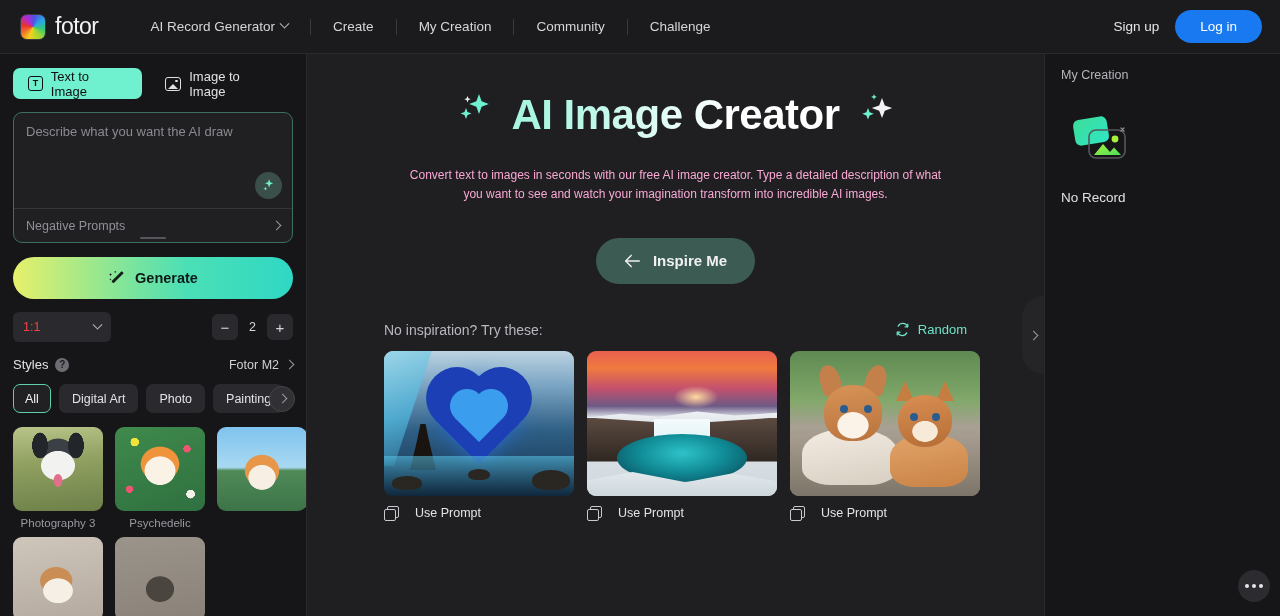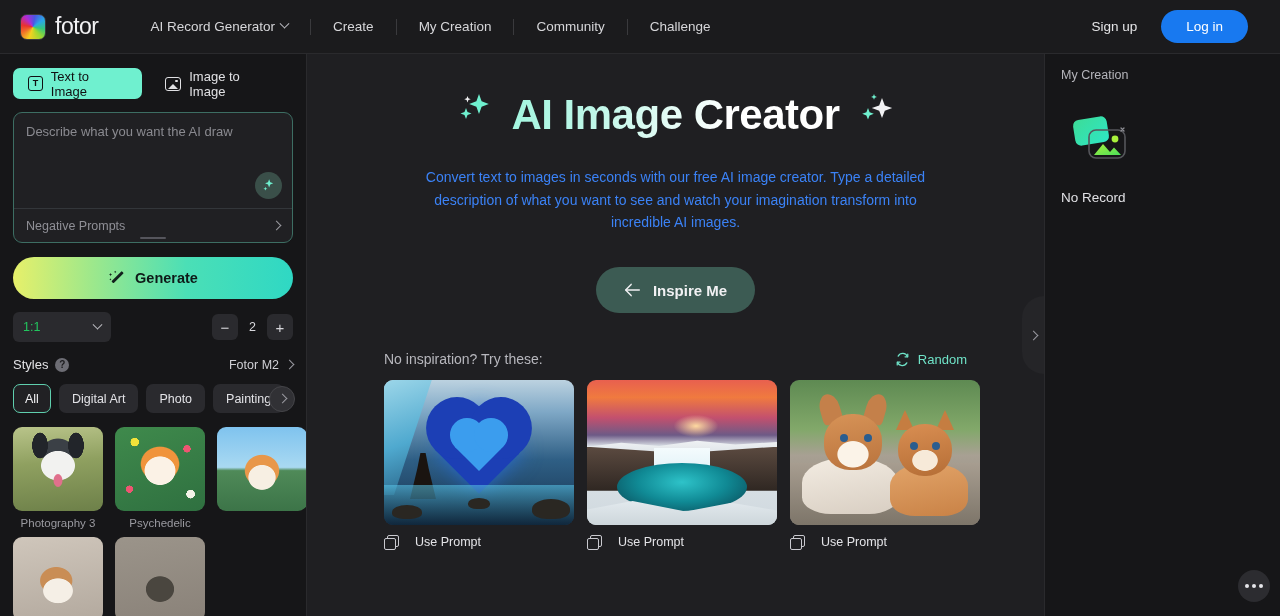--- a/index.html
+++ b/index.html
@@ -39,21 +39,21 @@
     display: flex; align-items: center; gap: 6px; cursor: pointer;
     height: 30px;
   }
   .nav-sep { width: 1px; height: 16px; background: #3a3a3d; }
   .chev-dn {
     display: inline-block; width: 7px; height: 7px;
     border-right: 1.6px solid #bdbdc2; border-bottom: 1.6px solid #bdbdc2;
     transform: rotate(45deg) translate(-2px,-2px);
   }
   .nav-right {
-    position: absolute; right: 32px; display: flex; align-items: center; gap: 24px;
+    position: absolute; right: 18px; display: flex; align-items: center; gap: 16px;
   }
   .signup { font-size: 13.5px; color: #e4e4e6; cursor: pointer; }
   .login {
     background: #1879f0; color: #fff; border: none;
     border-radius: 18px; padding: 9px 25px; font-size: 13.5px;
     font-family: inherit; cursor: pointer;
   }
 
   
   .body-row { display: flex; height: 562px; }
@@ -128,21 +128,21 @@
     justify-content: center; gap: 9px;
   }
   .wand svg { width: 18px; height: 18px; display: block; }
 
   .ratio-row {
     margin-top: 13px; display: flex; align-items: center;
     justify-content: space-between;
   }
   .ratio-sel {
     width: 98px; height: 30px; background: #2a2a2e; border: none;
-    border-radius: 6px; color: #22c55e; font-size: 12.5px;
+    border-radius: 6px; color: #ef4444; font-size: 12.5px;
     font-family: inherit; padding: 0 10px; display: flex;
     align-items: center; justify-content: space-between; cursor: pointer;
   }
   .count-group { display: flex; align-items: center; gap: 10px; }
   .cbtn {
     width: 26px; height: 26px; border-radius: 6px; background: #2a2a2e;
     border: none; color: #d6d6da; font-size: 15px; line-height: 1;
     font-family: inherit; cursor: pointer; display: flex;
     align-items: center; justify-content: center;
   }
@@ -252,22 +252,22 @@
   }
   .hero { padding-top: 36px; text-align: center; }
   .hero-title {
     font-size: 42px; font-weight: 700; letter-spacing: -0.5px;
     display: inline-flex; align-items: center; gap: 14px;
     background: linear-gradient(100deg, #8ef4d8 0%, #bff7e8 32%, #ffffff 62%, #ffffff 100%);
     -webkit-background-clip: text; background-clip: text; color: transparent;
   }
   .spark-l, .spark-r { flex: none; }
   .hero-desc {
-    margin: 26px auto 0; width: 546px; font-size: 14px;
-    line-height: 1.62; color: #3b82f6; 
+    margin: 26px auto 0; width: 546px; font-size: 12px;
+    line-height: 1.62; color: #f9a8d4; 
   }
   .inspire-wrap { text-align: center; margin-top: 33px; }
   .inspire {
     background: #3c5b53; border: none; border-radius: 23px;
     height: 46px; padding: 0 28px; color: #f1f1f3; font-size: 15px;
     font-weight: 600; font-family: inherit; cursor: pointer;
     display: inline-flex; align-items: center; gap: 12px; text-align: center;
   }
   .arrow-l svg { width: 17px; height: 14px; display: block; }
 

